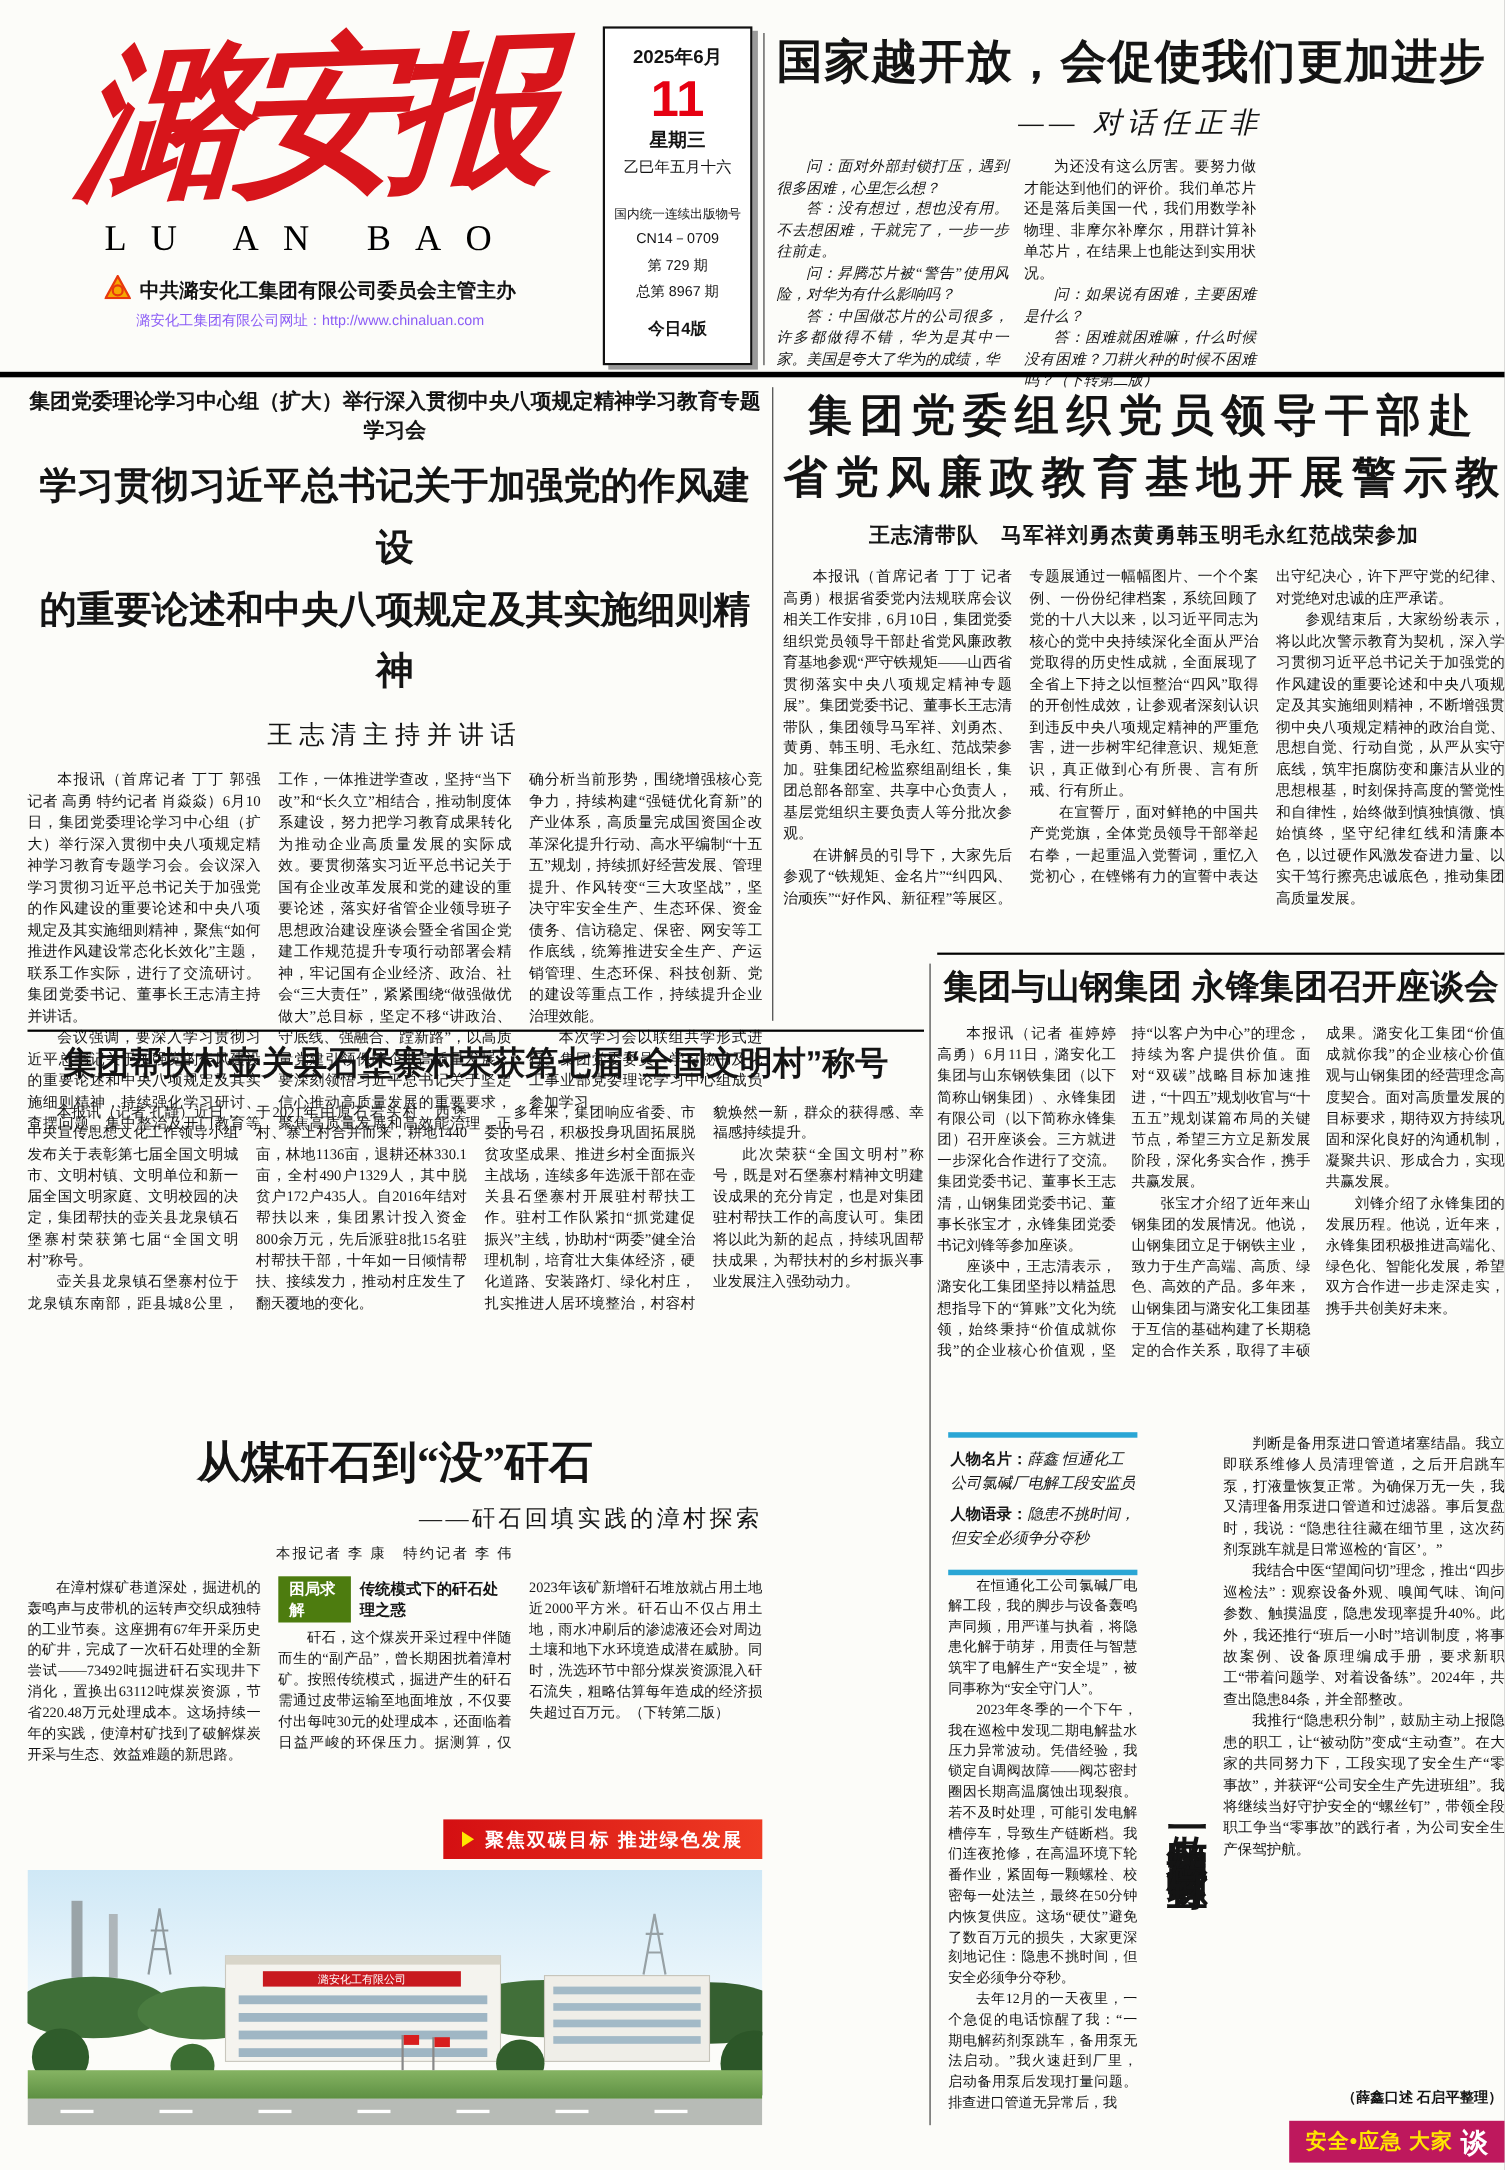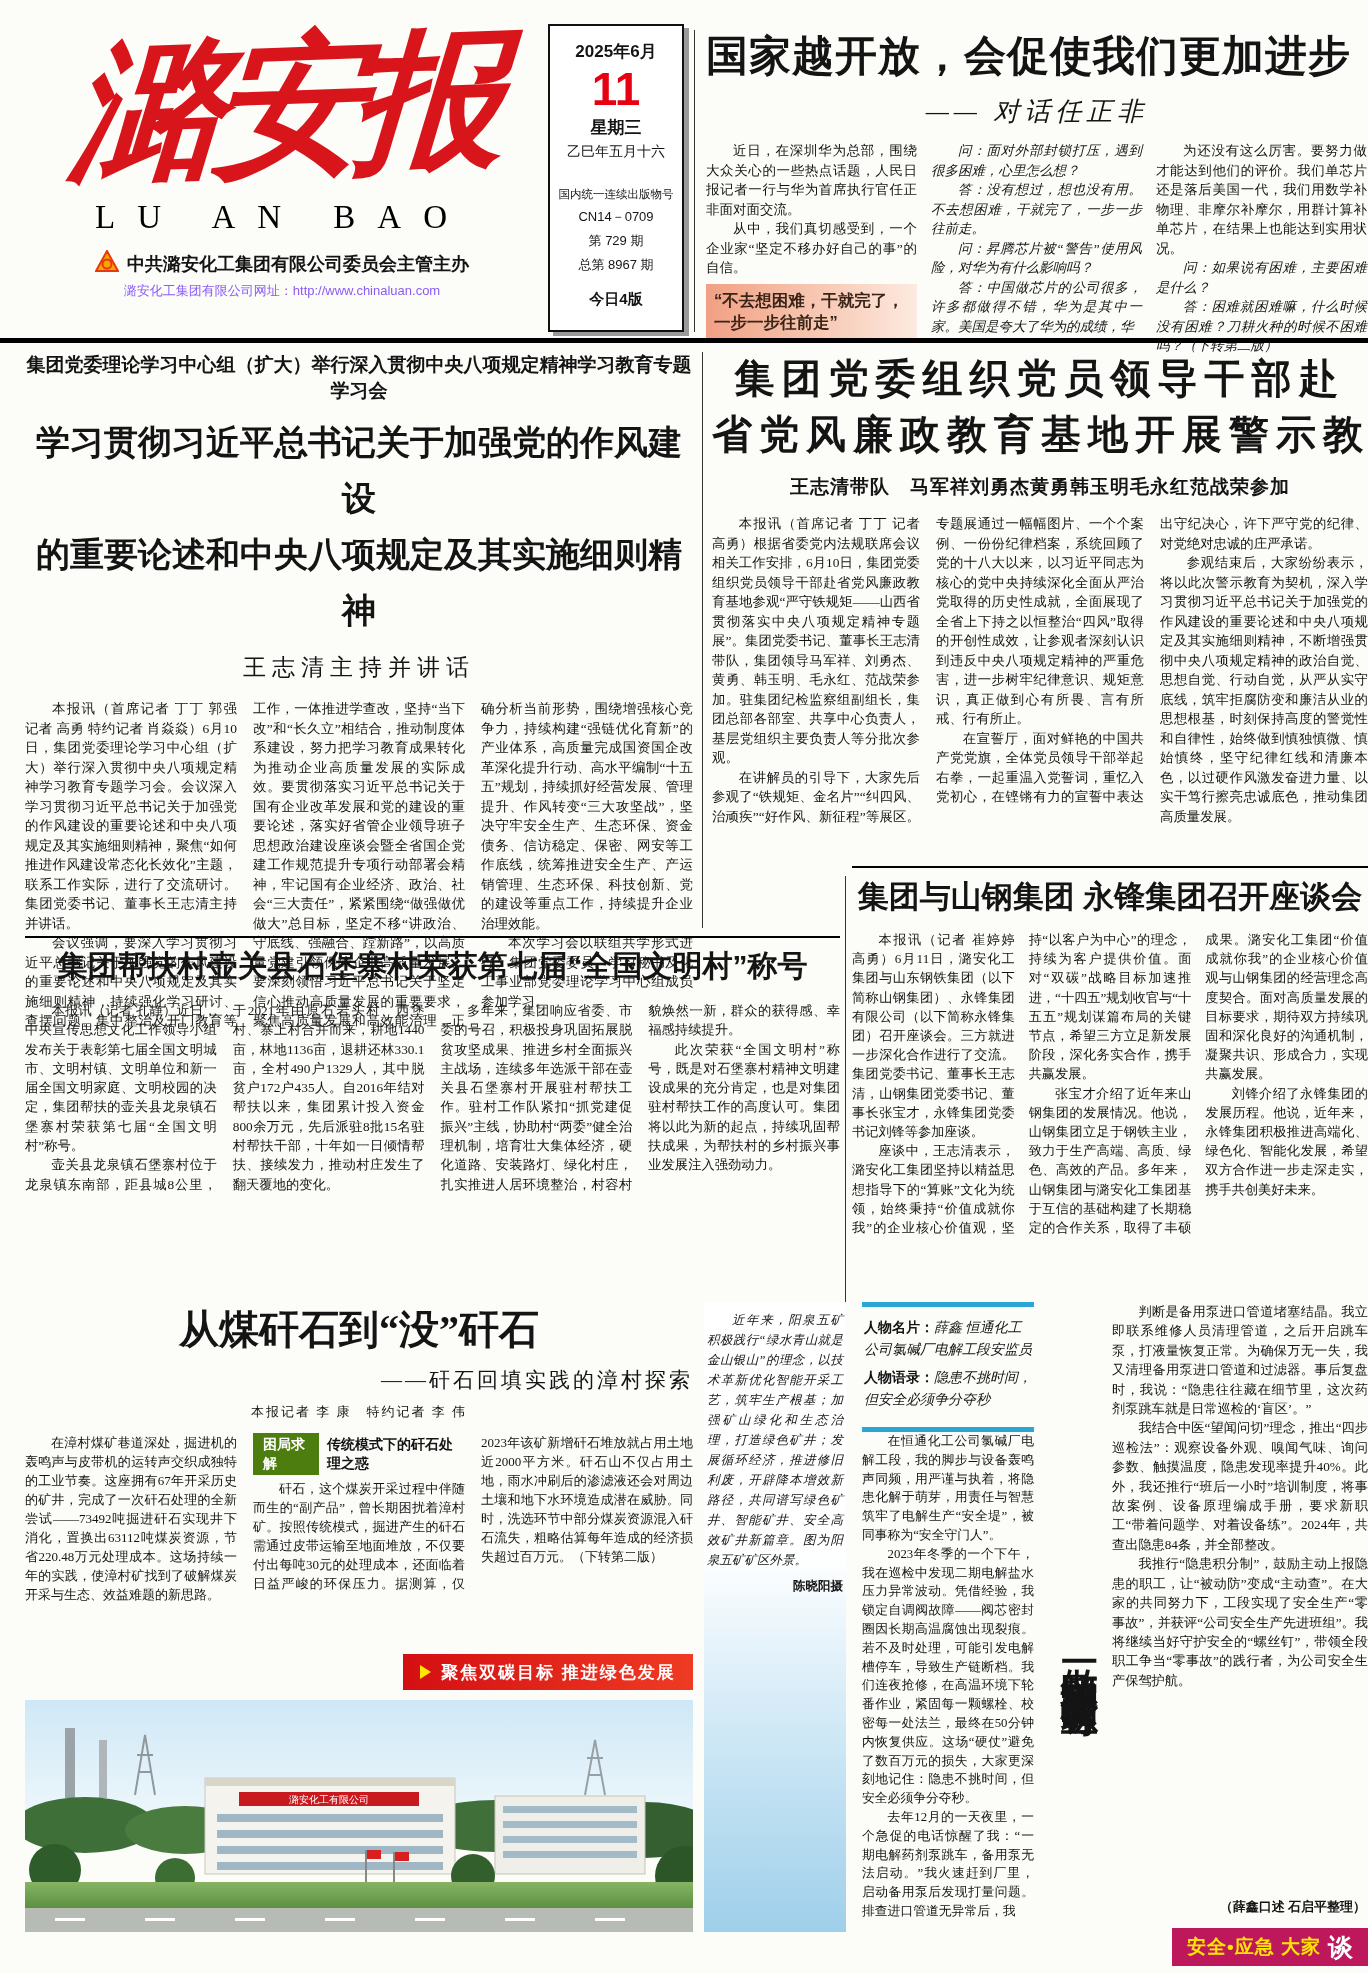--- a/index.html
+++ b/index.html
@@ -153,27 +153,20 @@
     <div class="db-pages">今日4版</div>
   </div>
 
   <div class="v-rule" style="left:694px; top:30px; height:302px;"></div>
 
   <article class="top-story">
     <div class="ts-headline">国家越开放，会促使我们更加进步</div>
     <div class="ts-sub">—— 对话任正非</div>
     <div class="ts-cols">
       <div class="ts-col">
-        <div>
-            <p class="para">近日，在深圳华为总部，围绕大众关心的一些热点话题，人民日报记者一行与华为首席执行官任正非面对面交流。</p>
-            <p class="para">从中，我们真切感受到，一个企业家“坚定不移办好自己的事”的自信。</p>
-          </div>
-        <div class="ts-quote">“不去想困难，干就完了，一步一步往前走”</div>
-      </div>
-      <div class="ts-col">
           <p class="para qa">问：面对外部封锁打压，遇到很多困难，心里怎么想？</p>
           <p class="para qa">答：没有想过，想也没有用。不去想困难，干就完了，一步一步往前走。</p>
           <p class="para qa">问：昇腾芯片被“警告”使用风险，对华为有什么影响吗？</p>
           <p class="para qa">答：中国做芯片的公司很多，许多都做得不错，华为是其中一家。美国是夸大了华为的成绩，华</p>
         </div>
       <div class="ts-col">
           <p class="para">为还没有这么厉害。要努力做才能达到他们的评价。我们单芯片还是落后美国一代，我们用数学补物理、非摩尔补摩尔，用群计算补单芯片，在结果上也能达到实用状况。</p>
           <p class="para qa">问：如果说有困难，主要困难是什么？</p>
           <p class="para qa">答：困难就困难嘛，什么时候没有困难？刀耕火种的时候不困难吗？（下转第二版）</p>
         </div>
@@ -251,24 +244,20 @@
       <div>
           <p class="para">矸石，这个煤炭开采过程中伴随而生的“副产品”，曾长期困扰着漳村矿。按照传统模式，掘进产生的矸石需通过皮带运输至地面堆放，不仅要付出每吨30元的处理成本，还面临着日益严峻的环保压力。据测算，仅2023年该矿新增矸石堆放就占用土地近2000平方米。矸石山不仅占用土地，雨水冲刷后的渗滤液还会对周边土壤和地下水环境造成潜在威胁。同时，洗选环节中部分煤炭资源混入矸石流失，粗略估算每年造成的经济损失超过百万元。（下转第二版）</p>
         </div>
     </div>
     <div class="g-badge">
       <span class="flag-icon"></span>
       <span>聚焦双碳目标 推进绿色发展</span>
     </div>
   </article>
 
-  <div class="caption-col">
-    <div class="para">近年来，阳泉五矿积极践行“绿水青山就是金山银山”的理念，以技术革新优化智能开采工艺，筑牢生产根基；加强矿山绿化和生态治理，打造绿色矿井；发展循环经济，推进修旧利废，开辟降本增效新路径，共同谱写绿色矿井、智能矿井、安全高效矿井新篇章。图为阳泉五矿矿区外景。</div>
-    <div class="caption-credit">陈晓阳摄</div>
-  </div>
 
   <div class="photo">
     <svg width="668" height="232" viewBox="0 0 668 232">
       <defs>
         <linearGradient id="sky" x1="0" y1="0" x2="0" y2="1">
           <stop offset="0" stop-color="#cfe8f6"></stop>
             <stop offset="1" stop-color="#f3fafd"></stop>
         </linearGradient>
         <linearGradient id="lawn" x1="0" y1="0" x2="0" y2="1">
           <stop offset="0" stop-color="#86b463"></stop>

